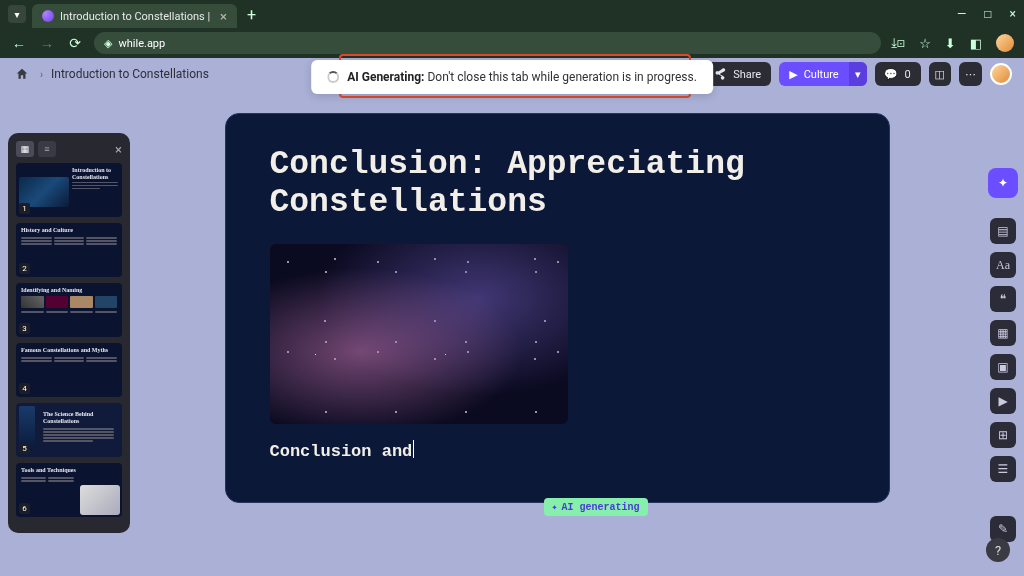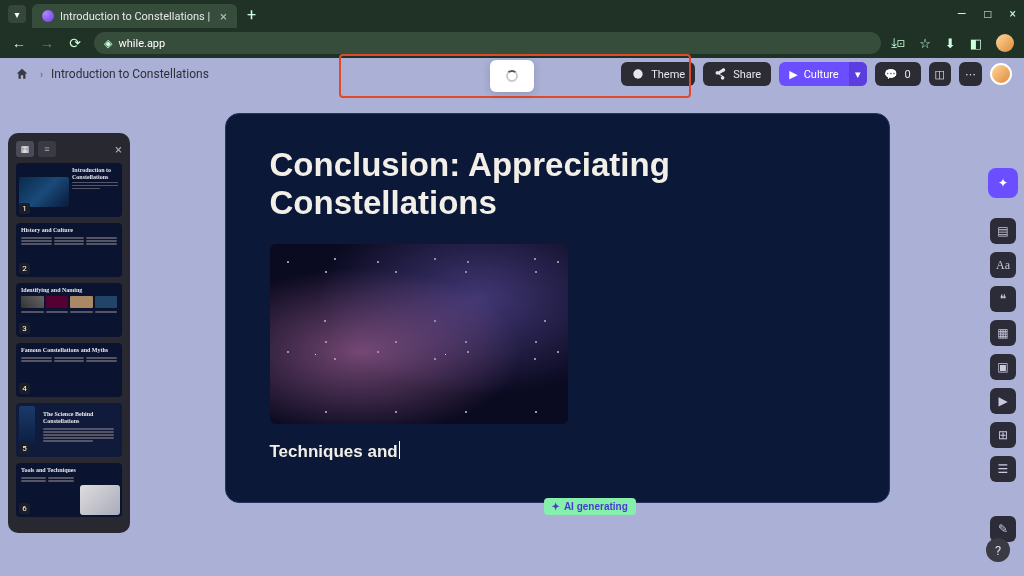--- a/index.html
+++ b/index.html
@@ -57,21 +57,21 @@
   .thumb .t-line { height:1.5px; background:#556; margin-top:1.5px; border-radius:1px; }
   .thumb .t-img-full { position:absolute; left:3px; top:14px; width:50px; height:30px; background:linear-gradient(135deg,#0a2a4a,#1a4a7a,#0a1a3a); border-radius:2px; }
   .thumb .t-right { position:absolute; left:56px; top:4px; right:4px; }
   .thumb .t-imgs { display:flex; gap:2px; margin-top:2px; }
   .thumb .t-mini { flex:1; height:12px; background:#445; border-radius:1px; }
   .thumb.t5 { background:#101a3a; }
   .thumb.t6 .cloud { position:absolute; right:2px; bottom:2px; width:40px; height:30px; background:linear-gradient(135deg,#ddd,#aab); border-radius:3px; }
   
   
   .canvas-wrap { flex:1; display:flex; justify-content:center; padding:55px 70px 25px 30px; }
-  .slide { width:665px; height:390px; background:#0b1838; border-radius:14px; border:1px solid #253560; padding:32px 44px; color:#f2efe8; font-family: Liberation Sans, sans-serif; position:relative; }
+  .slide { width:665px; height:390px; background:#0b1838; border-radius:14px; border:1px solid #253560; padding:32px 44px; color:#f2efe8; font-family: Liberation Mono, monospace; position:relative; }
   .slide h1 { font-size:33px; font-weight:700; line-height:1.15; margin-bottom:22px; }
   .slide-img { width:298px; height:180px; border-radius:6px; background:
     radial-gradient(ellipse at 30% 60%, rgba(200,120,180,0.55), transparent 55%),
     radial-gradient(ellipse at 70% 30%, rgba(120,100,200,0.5), transparent 55%),
     radial-gradient(circle at 20% 20%, #fff 0.5px, transparent 1px),
     radial-gradient(circle at 80% 40%, #fff 0.5px, transparent 1px),
     radial-gradient(circle at 50% 70%, #fff 0.5px, transparent 1px),
     radial-gradient(circle at 35% 85%, #fff 0.5px, transparent 1px),
     radial-gradient(circle at 65% 15%, #fff 0.5px, transparent 1px),
     #0a0a20;
@@ -124,20 +124,21 @@
     <span>⬇</span>
     <span>◧</span>
     <span class="avatar-small"></span>
   </div>
 </div>
 
 <div class="toast-highlight"></div>
 
 <div class="toast">
   <div class="spinner"></div>
+  <span><strong>AI Generating:</strong> <span>Don't close this tab while generation is in progress.</span></span>
 </div>
 
 <div class="workspace">
 
   <div class="app-header" style="position:absolute; left:0; right:0; top:0;">
     <div class="crumb-home">
       <svg class="icon" viewBox="0 0 24 24">
           <path d="M12 3l9 8h-3v9h-4v-6H10v6H6v-9H3z"></path>
         </svg>
     </div>
@@ -283,21 +284,21 @@
         <div class="num">6</div>
       </div>
     </div>
   </div>
 
   <div class="canvas-wrap">
     <div class="slide">
       <h1>Conclusion: Appreciating Constellations</h1>
       <div class="slide-img"></div>
       <div style="position:relative">
-        <span class="subhead">Techniques and</span><span class="cursor"></span>
+        <span class="subhead">Conclusion and</span><span class="cursor"></span>
       </div>
       <div class="ai-chip">
         <span>AI generating</span>
       </div>
     </div>
   </div>
 
   <div class="rail-btn accent">
     <span>✦</span>
   </div>

